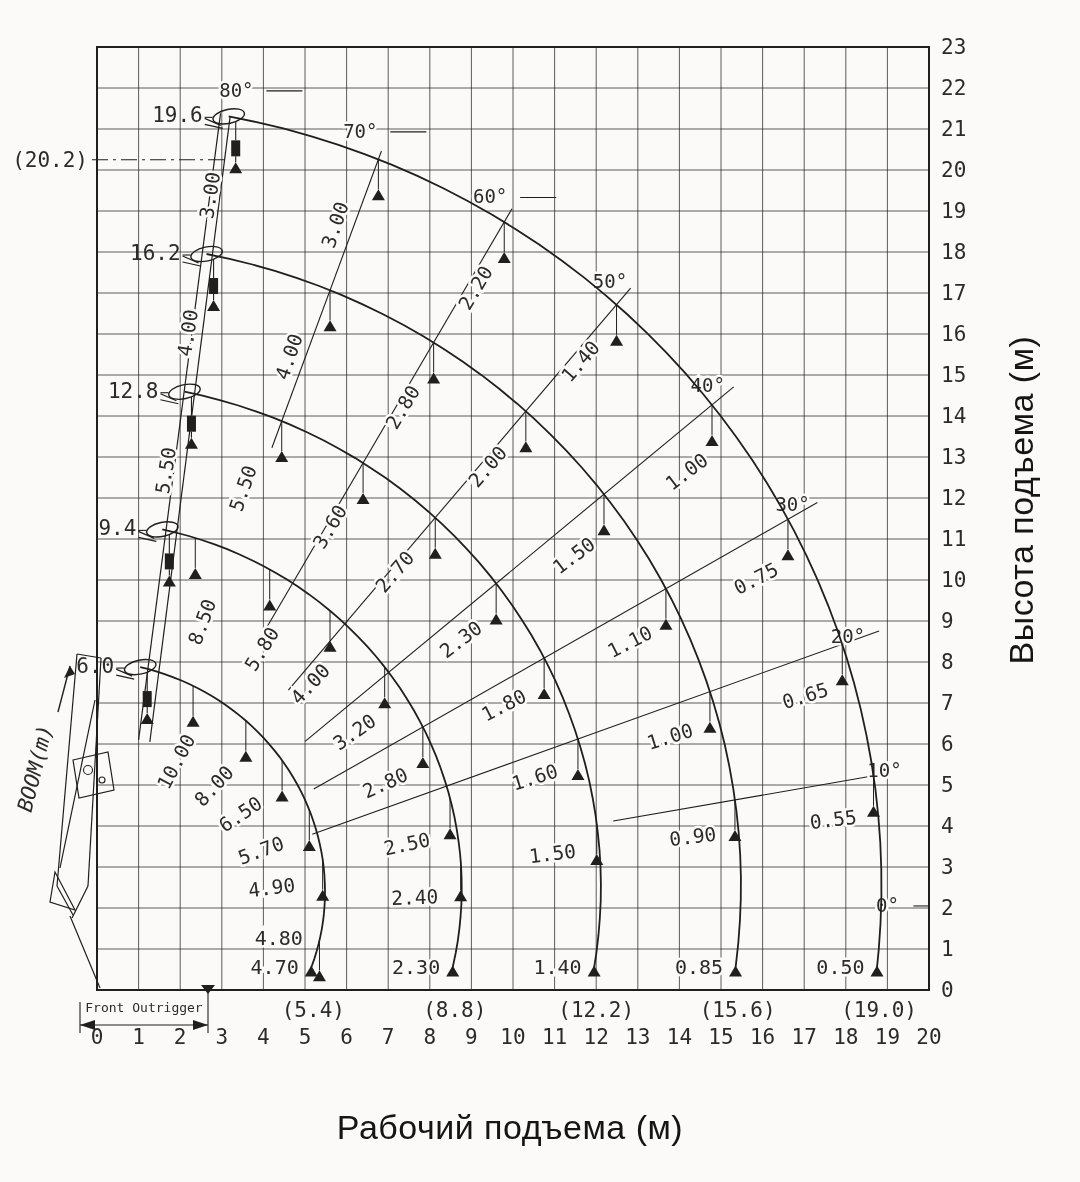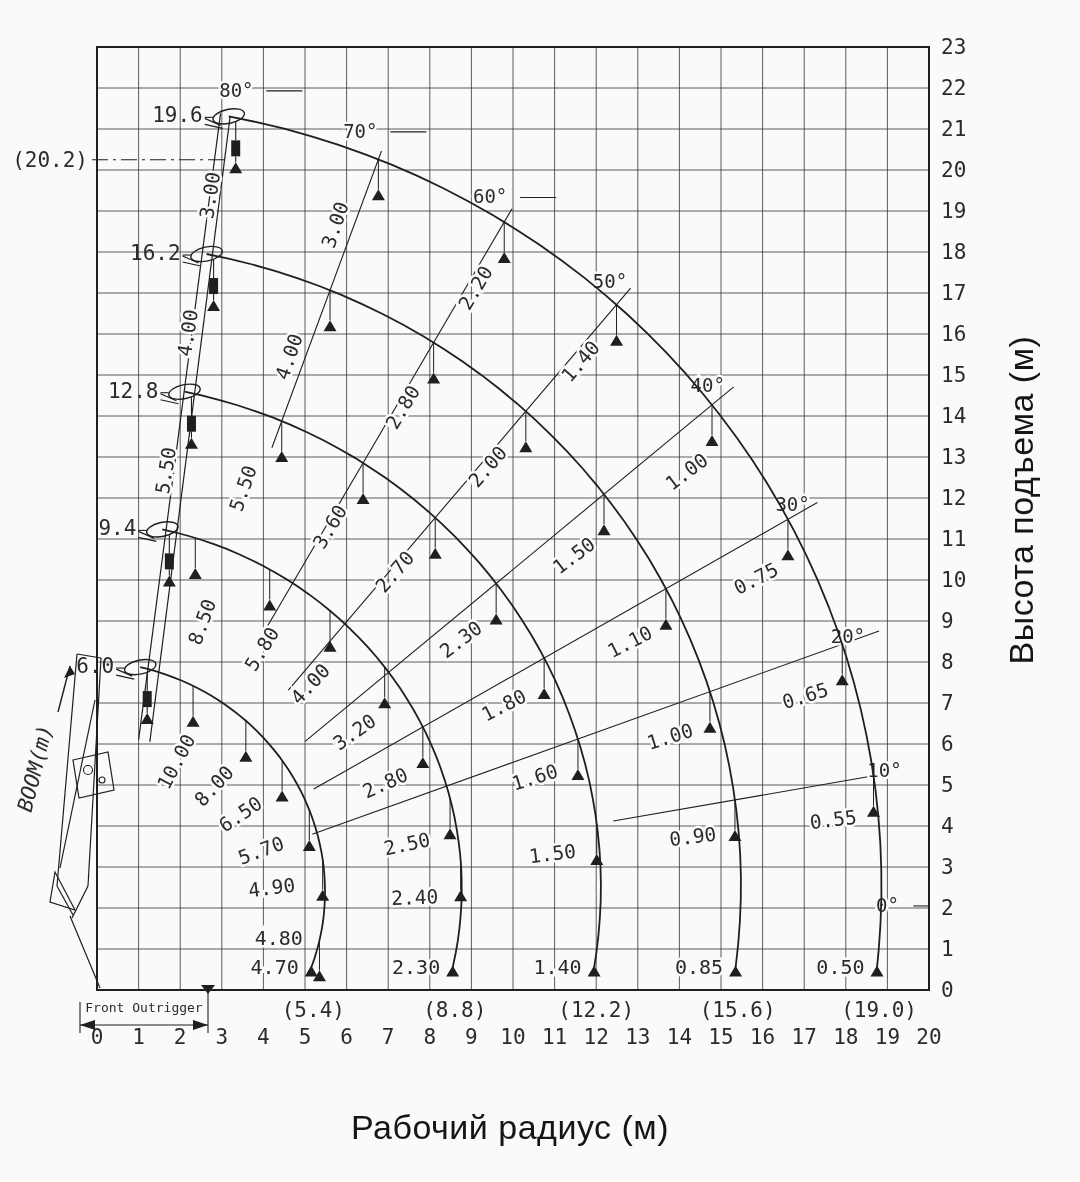--- a/index.html
+++ b/index.html
@@ -354,15 +354,15 @@
       <g>
         <text x="144" y="1012" font-size="13" text-anchor="middle">Front Outrigger</text>
         <line x1="80" y1="1025" x2="208" y2="1025" stroke="#1f1f1f" stroke-width="1.1"></line>
         <polygon points="80,1025 95,1020 95,1030" fill="#1f1f1f"></polygon>
         <polygon points="208,1025 193,1020 193,1030" fill="#1f1f1f"></polygon>
         <line x1="80" y1="1002" x2="80" y2="1033" stroke="#1f1f1f" stroke-width="1.1"></line>
         <line x1="208" y1="992" x2="208" y2="1033" stroke="#1f1f1f" stroke-width="1.1"></line>
         <polygon points="201,985 215,985 208,994" fill="#1f1f1f"></polygon>
       </g>
     </svg>
-  <div class="axis-title x-title">Рабочий радиус (м)</div>
+  <div class="axis-title x-title">Рабочий подъема (м)</div>
   <div class="axis-title y-title">Высота подъема (м)</div>
 </div>
 
 </body></html>

